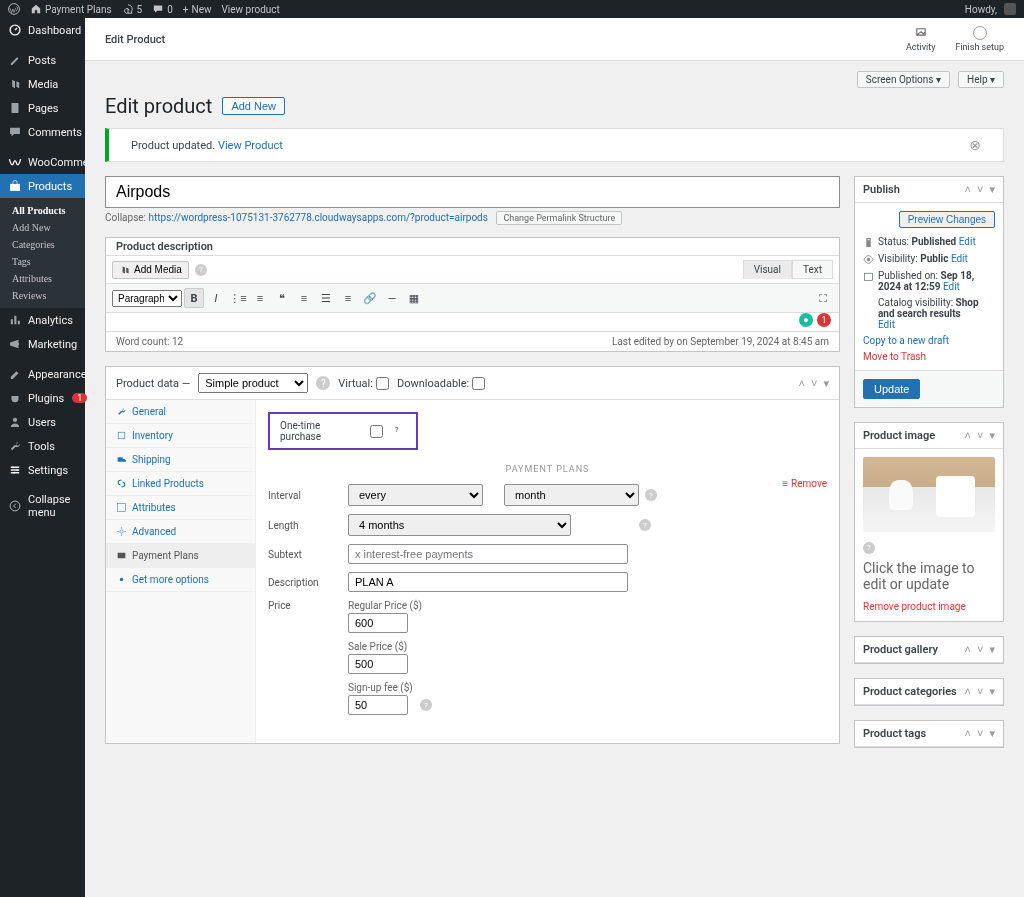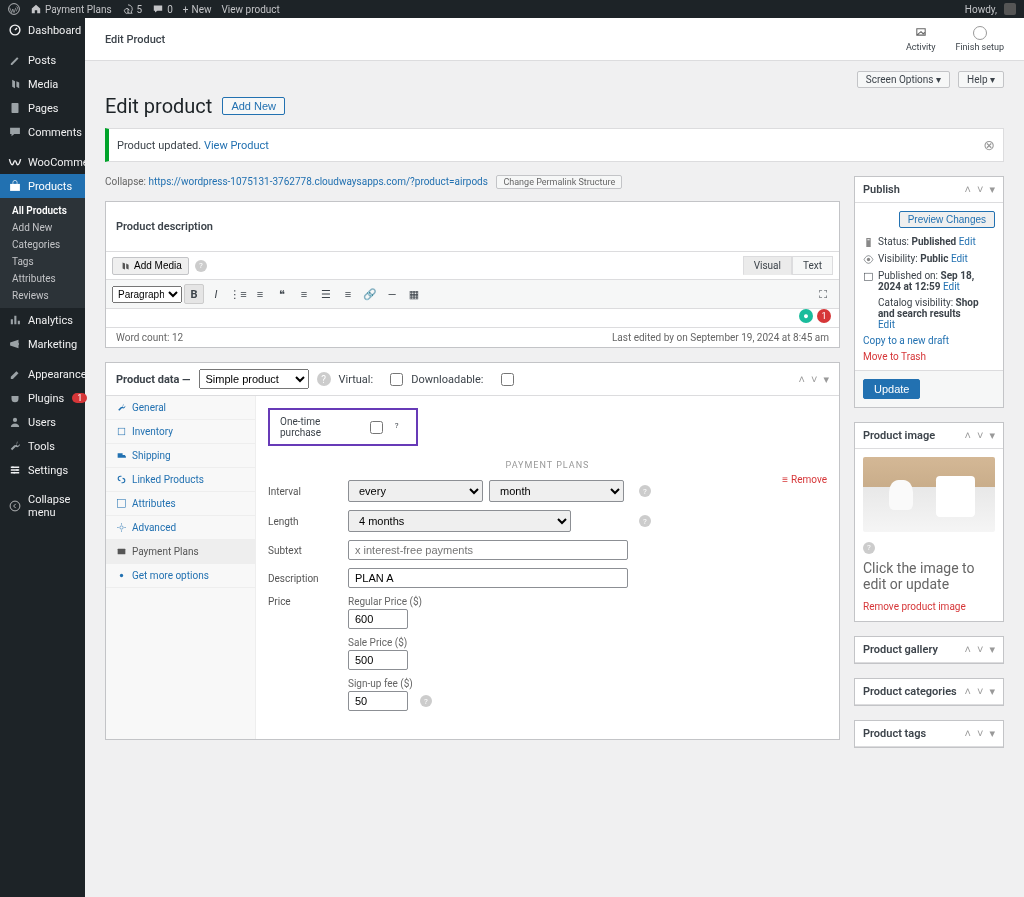--- a/index.html
+++ b/index.html
@@ -14,52 +14,52 @@
 
 
 .wrap { display: flex; min-height: calc(100vh - 18px); }
 .sidebar { width: 85px; background: #1d2327; color: #f0f0f1; font-size: 11px; }
 .sidebar .mi { display: flex; align-items: center; gap: 6px; padding: 5px 8px; color: #f0f0f1; cursor: pointer; }
 .sidebar .mi.current { background: #2271b1; color: #fff; position: relative; }
 .sidebar .mi.current::after { content:""; position:absolute; right:-6px; top:50%; transform:translateY(-50%); border:6px solid transparent; border-left-color:#2271b1;}
 .sidebar .mi svg { width: 14px; height: 14px; fill: rgba(240,246,252,0.6); flex-shrink:0;}
 .sidebar .mi.current svg{fill:#fff}
 .sidebar .sub { background: #2c3338; padding: 4px 0; }
-.sidebar .sub .si { padding: 3px 8px 3px 12px; color: #c3c4c7; cursor: pointer; font-size:10px;}
+.sidebar .sub .si { padding: 3px 8px 3px 12px; color: #c3c4c7; cursor: pointer; font-size:10px;font-family:Liberation Serif, serif;}
 .sidebar .sub .si.current { color: #fff; font-weight: 600; }
 .sidebar .badge{background:#d63638;color:#fff;border-radius:8px;padding:0 5px;font-size:9px;margin-left:2px}
 
 .content { flex: 1; padding: 0;}
 .contentbar{background:#fff;border-bottom:1px solid #dcdcde;display:flex;align-items:center;padding:8px 20px;font-size:11px;justify-content:space-between}
 .contentbar .crumb{font-weight:500}
 .contentbar .setup{display:flex;gap:20px;align-items:flex-start}
 .contentbar .setup-item{display:flex;flex-direction:column;align-items:center;font-size:9px;gap:2px}
 .setup-item .circ{width:14px;height:14px;border:1px solid #999;border-radius:50%}
 .setup-item svg{width:14px;height:14px;stroke:#666;fill:none}
 
 .inner { padding: 10px 20px 40px; }
 .topopts{display:flex;justify-content:flex-end;gap:8px;margin-bottom:6px}
 .topopts .btn{background:#f6f7f7;border:1px solid #c3c4c7;padding:2px 8px;font-size:10px;border-radius:2px;cursor:pointer}
 .page-title-row { display: flex; align-items: center; gap: 10px; margin-bottom: 10px; }
 .page-title { font-size: 20px; font-weight: 400; color: #1d2327; }
 .btn-sm { border: 1px solid #2271b1; color: #2271b1; background: #f6f7f7; padding: 2px 8px; font-size: 11px; border-radius: 2px; cursor: pointer; }
 
-.notice { background: #fff; border: 1px solid #dcdcde; border-left: 4px solid #00a32a; padding: 8px 8px; margin-bottom: 14px; font-size: 11px; display:flex;justify-content:space-between;align-items:center}
+.notice { background: #fff; border: 1px solid #dcdcde; border-left: 4px solid #00a32a; padding: 8px 22px; margin-bottom: 14px; font-size: 11px; display:flex;justify-content:space-between;align-items:center}
 .notice .dismiss{cursor:pointer;color:#999;font-size:14px}
 
 .cols { display: flex; gap: 14px; }
 .main { flex: 1; }
 .side { width: 150px; }
 
 .title-input { width:100%; background: #fff; border: 1px solid #8c8f94; padding: 6px 10px; font-size: 16px; margin-bottom: 4px; }
 .permalink { font-size: 10px; margin-bottom: 14px; color:#666}
 .permalink .chg{border:1px solid #c3c4c7;padding:1px 6px;font-size:9px;border-radius:2px;margin-left:6px;background:#f6f7f7;cursor:pointer}
 
 .postbox { background: #fff; border: 1px solid #c3c4c7; margin-bottom: 14px; }
-.postbox .hd { padding: 18px 10px; border-bottom: 1px solid #dcdcde; display: flex; justify-content: space-between; align-items: center; font-size:11px;}
+.postbox .hd { padding: 2px 10px; border-bottom: 1px solid #dcdcde; display: flex; justify-content: space-between; align-items: center; font-size:11px;}
 .postbox .hd .t { font-weight: 600; }
 .postbox .hd .ctrls{display:flex;gap:6px;color:#999;font-size:11px}
 .postbox .hd .ctrls span{cursor:pointer}
 .side .postbox .hd{padding:6px 8px}
 .side .postbox .bd{padding:8px}
 
 .editor-tb{display:flex;align-items:center;justify-content:space-between;padding:4px 6px;border-bottom:1px solid #dcdcde}
 .add-media{border:1px solid #c3c4c7;padding:2px 6px;font-size:10px;border-radius:2px;display:flex;align-items:center;gap:3px;cursor:pointer}
 .editor-tabs{display:flex}
 .editor-tabs .tab{border:1px solid #dcdcde;padding:3px 10px;font-size:10px;background:#f6f7f7;cursor:pointer}
@@ -70,35 +70,35 @@
 .tb2 .tbtn.active{background:#e5e5e5;border:1px solid #ccc}
 .tb2 .expand{margin-left:auto}
 .editor-area{min-height:160px;padding:10px 12px;font-size:12px}
 .editor-area .red{color:#d63638;text-decoration:underline wavy #d63638}
 .editor-foot{border-top:1px solid #dcdcde;padding:4px 10px;font-size:10px;color:#666;display:flex;justify-content:space-between;align-items:center}
 
 
 .pd-hd{padding:6px 10px;border-bottom:1px solid #dcdcde;display:flex;align-items:center;gap:8px;font-size:11px}
 .pd-hd select{font-size:11px;padding:2px;width:110px}
 .pd-hd .help{width:14px;height:14px;border-radius:50%;background:#ccc;color:#fff;display:flex;align-items:center;justify-content:center;font-size:10px}
-.pd-hd label{display:flex;align-items:flex-start;gap:17px}
+.pd-hd label{display:flex;align-items:flex-start;gap:3px}
 .pd-hd .ctrls{margin-left:auto;display:flex;gap:6px;color:#999}
 .pd-body{display:flex}
 .pd-tabs{width:150px;background:#f8f8f8;border-right:1px solid #eee}
 .pd-tabs .pt{padding:6px 10px;font-size:10px;color:#2271b1;cursor:pointer;display:flex;align-items:center;gap:5px;border-bottom:1px solid #eee}
 .pd-tabs .pt.active{background:#eee;color:#555}
 .pd-tabs .pt svg{width:11px;height:11px;fill:currentColor}
 .pd-panel{flex:1;padding:12px}
 .otp-box{border:2px solid #673ab7;padding:6px 10px;display:flex;align-items:center;gap:12px;font-size:10px;width:150px;margin-bottom:14px}
 .pp-heading{text-align:center;font-size:9px;color:#999;letter-spacing:1px;margin-bottom:10px}
 .pp-plan{position:relative}
 .pp-plan .remove{position:absolute;right:0;top:-6px;font-size:10px;color:#d63638;cursor:pointer;display:flex;align-items:center;gap:3px}
 .fr{display:flex;align-items:center;margin-bottom:8px;font-size:10px}
 .fr .lbl{width:80px;color:#555}
-.fr .inp{flex:0 0 285px;display:flex;gap:6px;align-items:center}
+.fr .inp{flex:0 0 285px;display:flex;gap:21px;align-items:center}
 .fr .help{width:12px;height:12px;border-radius:50%;background:#ccc;color:#fff;display:flex;align-items:center;justify-content:center;font-size:8px;margin-left:6px}
 .fr input[type=text],.fr select{border:1px solid #8c8f94;padding:3px 6px;font-size:11px;border-radius:2px}
 .fr select{width:135px}
 .fr input.full{width:280px}
 .fr input.sm{width:60px}
 .price-block .plbl{font-size:10px;color:#666;margin-bottom:2px}
 .price-block .prow{margin-bottom:8px;display:flex;align-items:center;gap:6px}
 
 
 .side .row{font-size:10px;margin-bottom:5px;display:flex;align-items:flex-start;gap:4px}
@@ -295,20 +295,21 @@
         <button class="btn-sm">Add New</button>
       </div>
 
       <div class="notice">
         <span><span>Product updated. </span><a href="#">View Product</a></span>
         <span class="dismiss">⊗</span>
       </div>
 
       <div class="cols">
         <div class="main">
+          <input type="text" class="title-input" value="Airpods" style="">
           <div class="permalink">
             <span>Collapse:</span>
             <a href="#">https://wordpress-1075131-3762778.cloudwaysapps.com/?product=airpods</a>
             <span class="chg">Change Permalink Structure</span>
           </div>
 
           
           <div class="postbox">
             <div class="hd">
                 <span class="t">Product description</span>
@@ -353,21 +354,21 @@
               </div>
             <div class="editor-foot">
               <span>Word count: 12</span>
               <span>Last edited by on September 19, 2024 at 8:45 am</span>
             </div>
           </div>
 
           
           <div class="postbox">
             <div class="pd-hd">
-              <span style="font-weight:700">Product data —</span>
+              <span style="font-weight:400">Product data —</span>
               <select><option>Simple product</option></select>
               <span class="help">?</span>
               <label>
                   <span>Virtual:</span>
                   <input type="checkbox" style="">
                 </label>
               <label>
                   <span>Downloadable:</span>
                   <input type="checkbox" style="">
                 </label>

